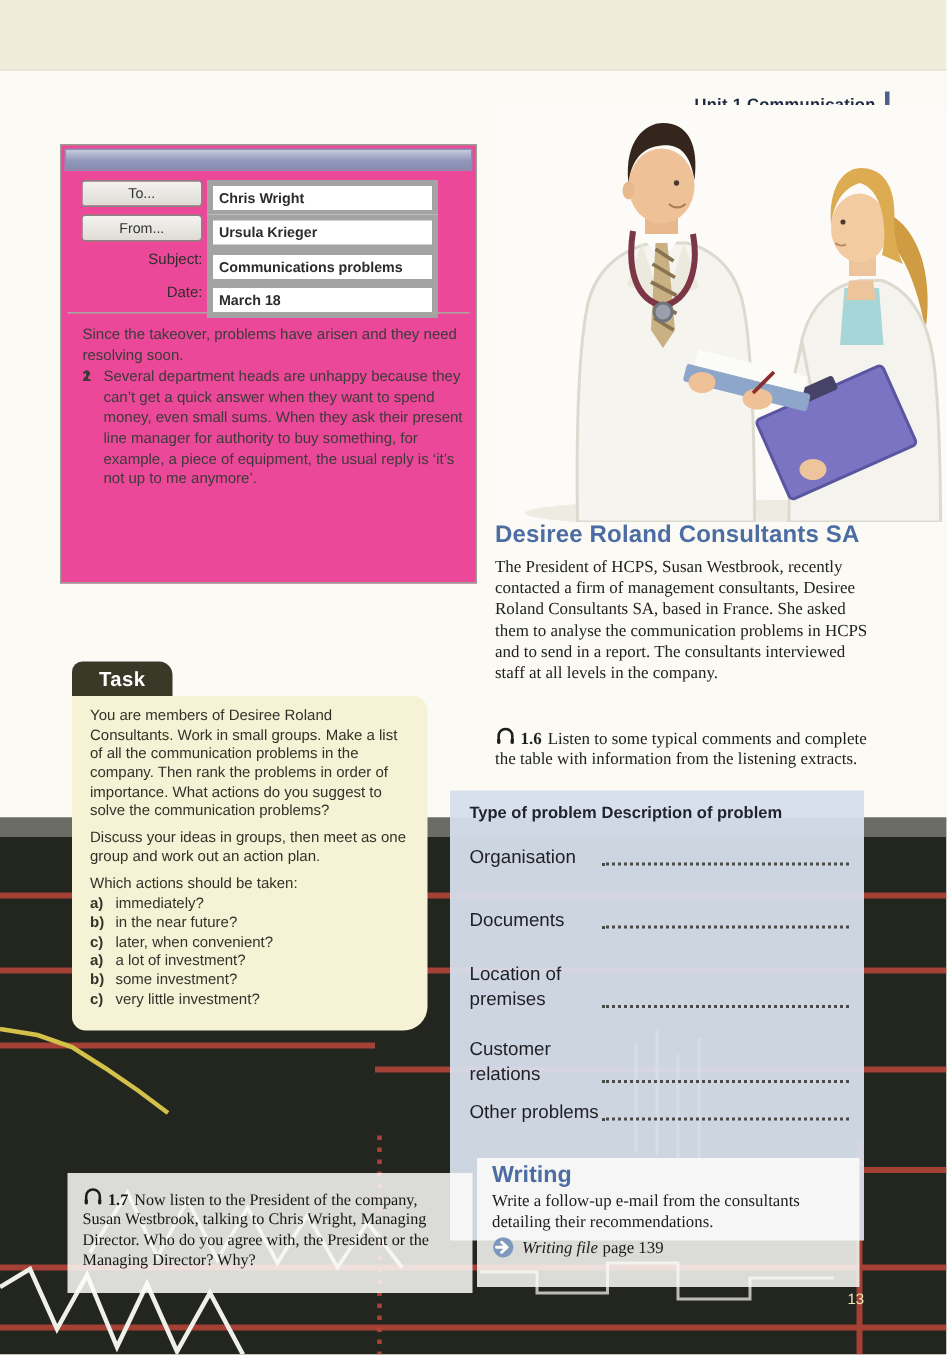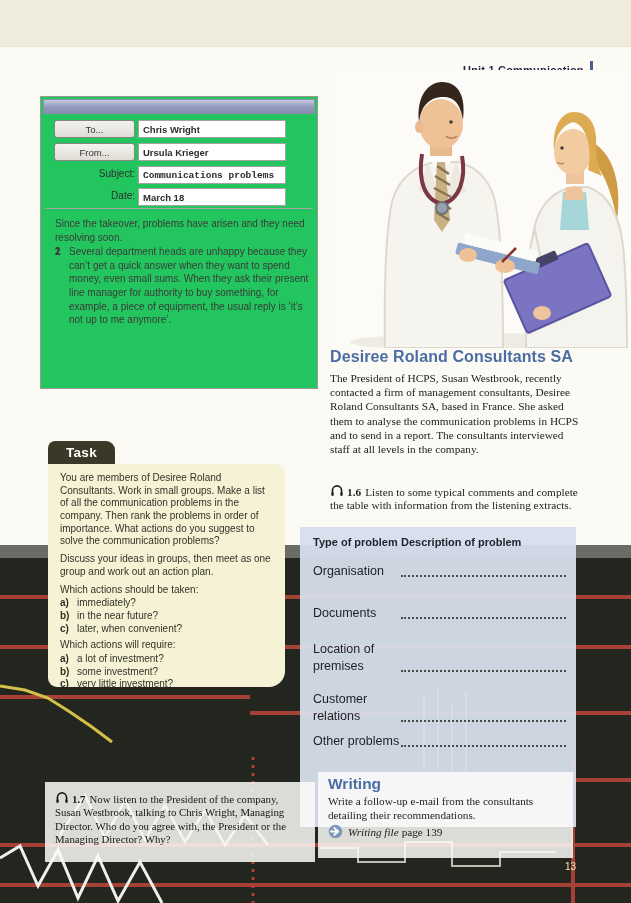--- a/index.html
+++ b/index.html
@@ -18,29 +18,29 @@
   
   .unit-label{position:absolute;left:463px;top:64px;font-size:11px;font-weight:bold;
     color:#1c2742;padding-bottom:2px;border-bottom:2px solid #4e5f8a;letter-spacing:.2px;}
   .unit-bar{position:absolute;left:590px;top:61px;width:3px;height:18px;background:#4e5f8a;}
 
   
   .photo{position:absolute;left:330px;top:70px;width:301px;height:278px;}
 
   
   .email-box{position:absolute;left:40px;top:96px;width:278px;height:293px;
-    background:#22c55e;border:1px solid #9a9a92;box-sizing:border-box;}
+    background:#ec4899;border:1px solid #9a9a92;box-sizing:border-box;}
   .email-titlebar{position:absolute;left:2px;top:2px;right:2px;height:13px;
     background:linear-gradient(#c6cade,#9298bc 55%,#878dae);border:1px solid #8b90b2;}
   .ebtn{position:absolute;left:13px;width:81px;height:18px;
     background:linear-gradient(#f4f3f0,#dedcd5);border:1px solid #86867e;border-radius:3px;
     font-family:"Liberation Sans",sans-serif;font-size:9.5px;color:#333;padding:0;cursor:pointer;}
   .elbl{position:absolute;left:13px;width:81px;text-align:right;font-size:10px;color:#2e2e2c;}
   .einp{position:absolute;left:97px;width:138px;height:16px;background:#fff;
-    border:1px solid #a3a3a3;font-family:"Liberation Sans",sans-serif;
+    border:4px solid #a3a3a3;font-family:"Liberation Sans",sans-serif;
     font-size:9.5px;font-weight:600;color:#2b2b2b;padding:0 4px;box-sizing:content-box;}
   .ediv{position:absolute;left:4px;right:4px;top:111px;border-top:1px solid #a8a8a0;}
   .ebody{position:absolute;left:14px;right:8px;top:120px;font-size:10px;line-height:1.36;color:#3b3b39;}
   .ebody p{margin:0 0 1px 0;}
   .eitem{position:relative;padding-left:14px;margin-top:1px;}
   .enum{position:absolute;left:0;top:0;font-weight:bold;}
 
   
   .task-tab{position:absolute;left:48px;top:441px;width:67px;height:24px;
     background:#3a3826;color:#fff;font-weight:bold;font-size:13.5px;
@@ -145,21 +145,21 @@
 </div>
 
 <div class="email-box">
   <div class="email-titlebar"></div>
   <button class="ebtn" style="top:23px">To...</button>
   <button class="ebtn" style="top:46px">From...</button>
   <div class="elbl" style="top:71px">Subject:</div>
   <div class="elbl" style="top:93px">Date:</div>
   <input class="einp" style="top: 23px;" readonly="" value="Chris Wright">
   <input class="einp" style="top: 46px;" readonly="" value="Ursula Krieger">
-  <input class="einp" style="top: 69px; font-family: Liberation Mono, monospace;" readonly="" value="Communications problems">
+  <input class="einp" style="top: 69px;" readonly="" value="Communications problems">
   <input class="einp" style="top: 91px;" readonly="" value="March 18">
   <div class="ediv"></div>
   <div class="ebody">
     <p>Since the takeover, problems have arisen and they need resolving soon.</p>
     <div class="eitem">
       <span class="enum">1</span>
     </div>
     <div class="eitem">
       <span class="enum">2</span>
       <span>Several department heads are unhappy because they can’t get a quick answer when they want to spend money, even small sums. When they ask their present line manager for authority to buy something, for example, a piece of equipment, the usual reply is ‘it’s not up to me anymore’.</span>
@@ -209,21 +209,20 @@
 </div>
 
 <div class="task-tab">Task</div>
 <div class="task-box">
   <p>You are members of Desiree Roland Consultants. Work in small groups. Make a list of all the communication problems in the company. Then rank the problems in order of importance. What actions do you suggest to solve the communication problems?</p>
   <p>Discuss your ideas in groups, then meet as one group and work out an action plan.</p>
   <p class="q">Which actions should be taken:</p>
   <div class="titem"><b>a)</b><span>immediately?</span></div>
   <div class="titem"><b>b)</b><span>in the near future?</span></div>
   <div class="titem"><b>c)</b><span>later, when convenient?</span></div>
-  <p class="q">Which actions will require:</p>
   <div class="titem"><b>a)</b><span>a lot of investment?</span></div>
   <div class="titem"><b>b)</b><span>some investment?</span></div>
   <div class="titem"><b>c)</b><span>very little investment?</span></div>
 </div>
 
 <div class="ptable">
   <div class="th c1">Type of problem</div>
   <div class="th c2">Description of problem</div>
   <div class="prow" style="top:36px">
     <div class="plabel">Organisation</div>

